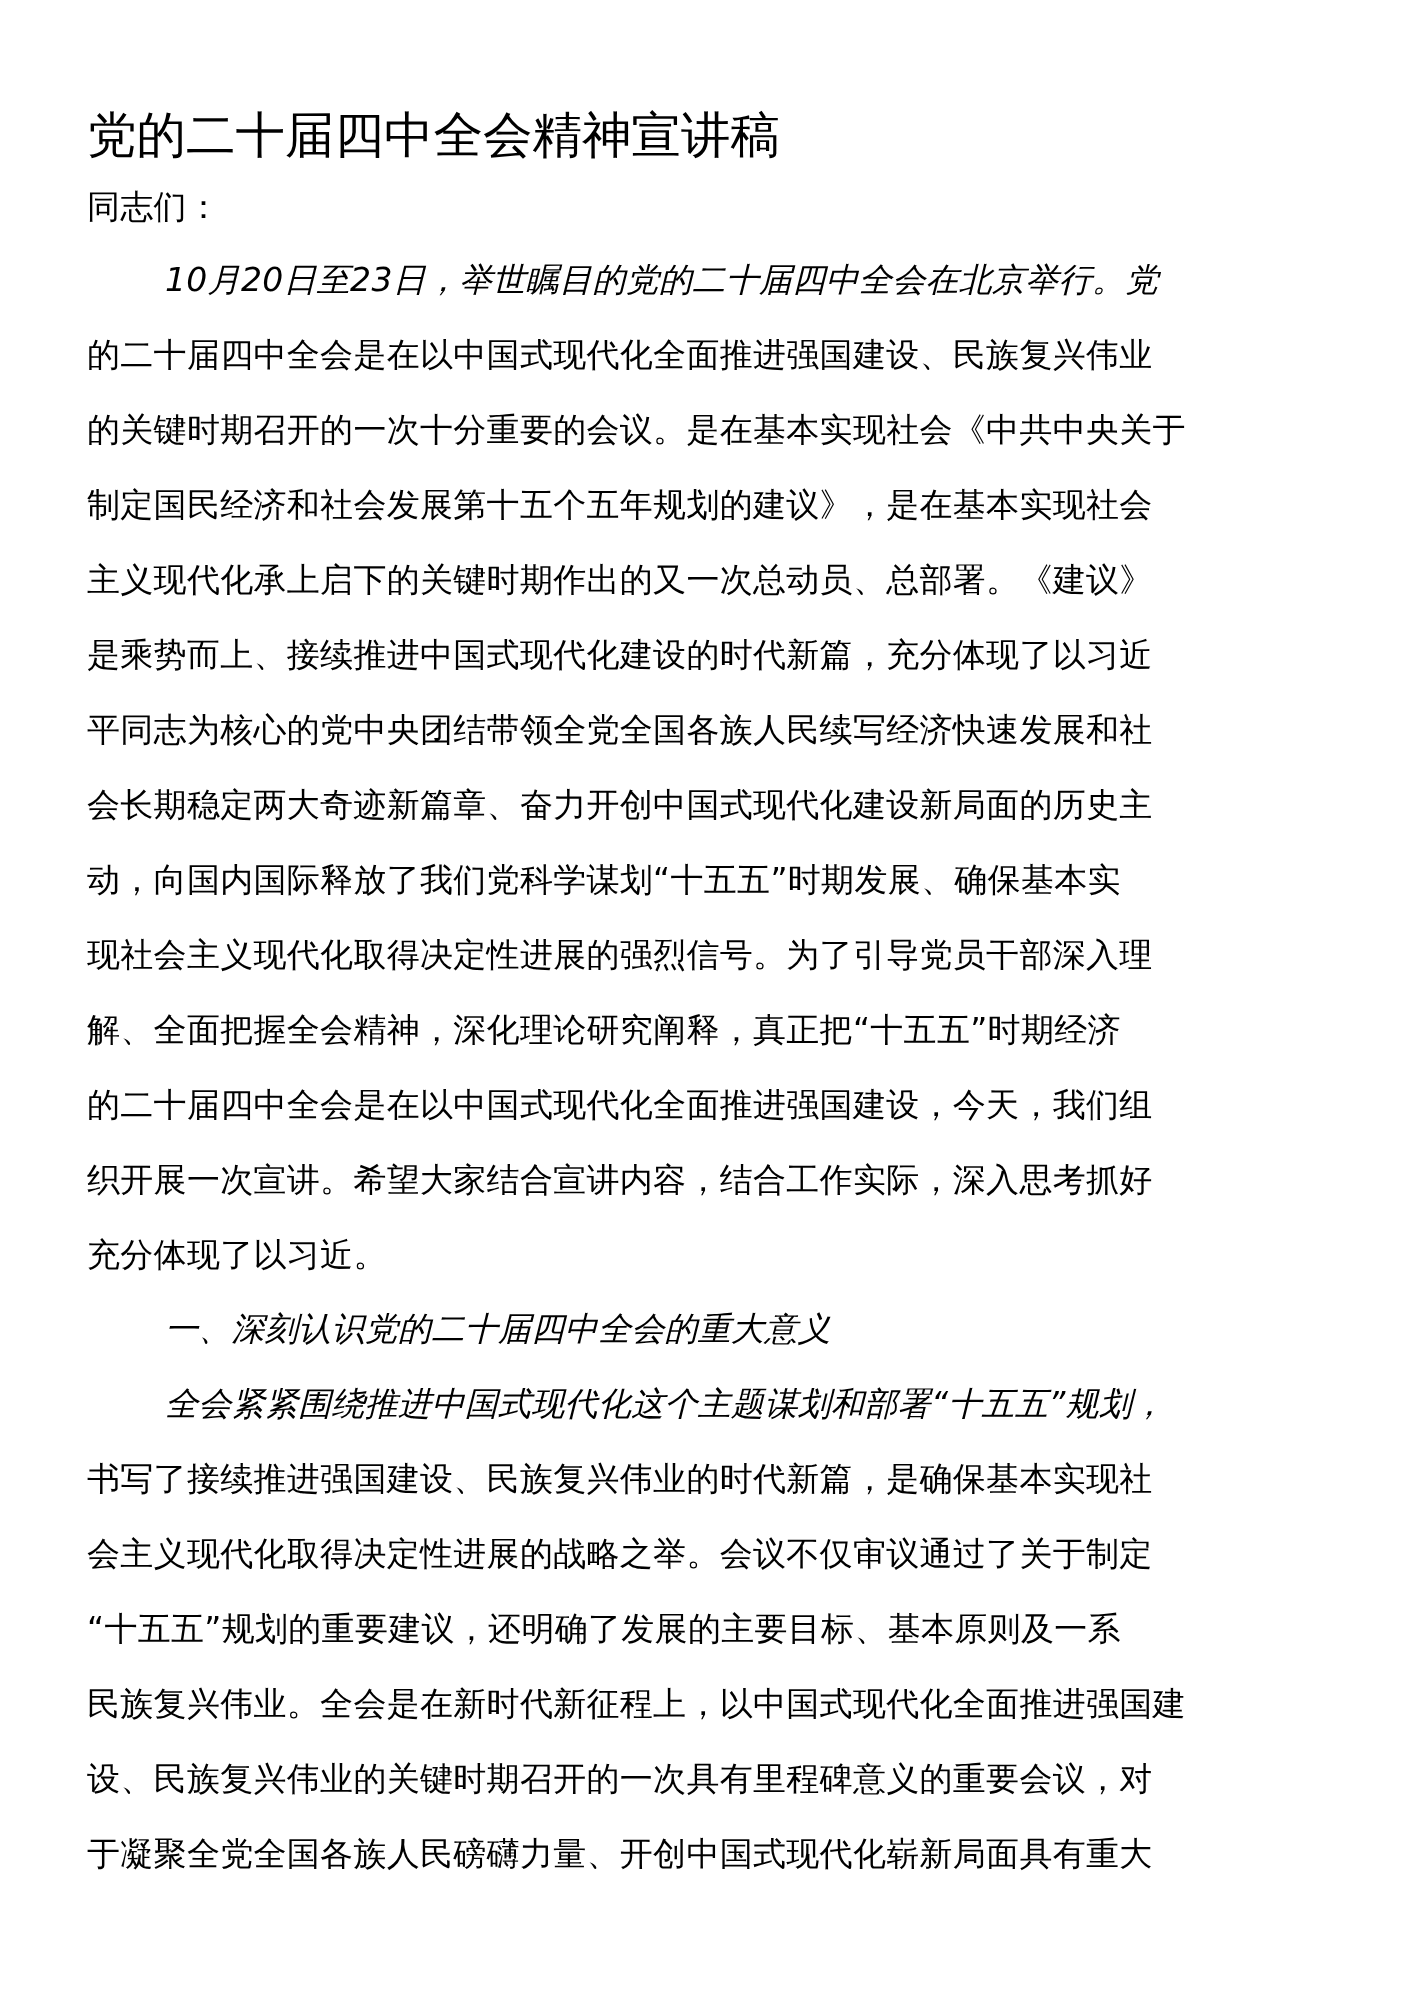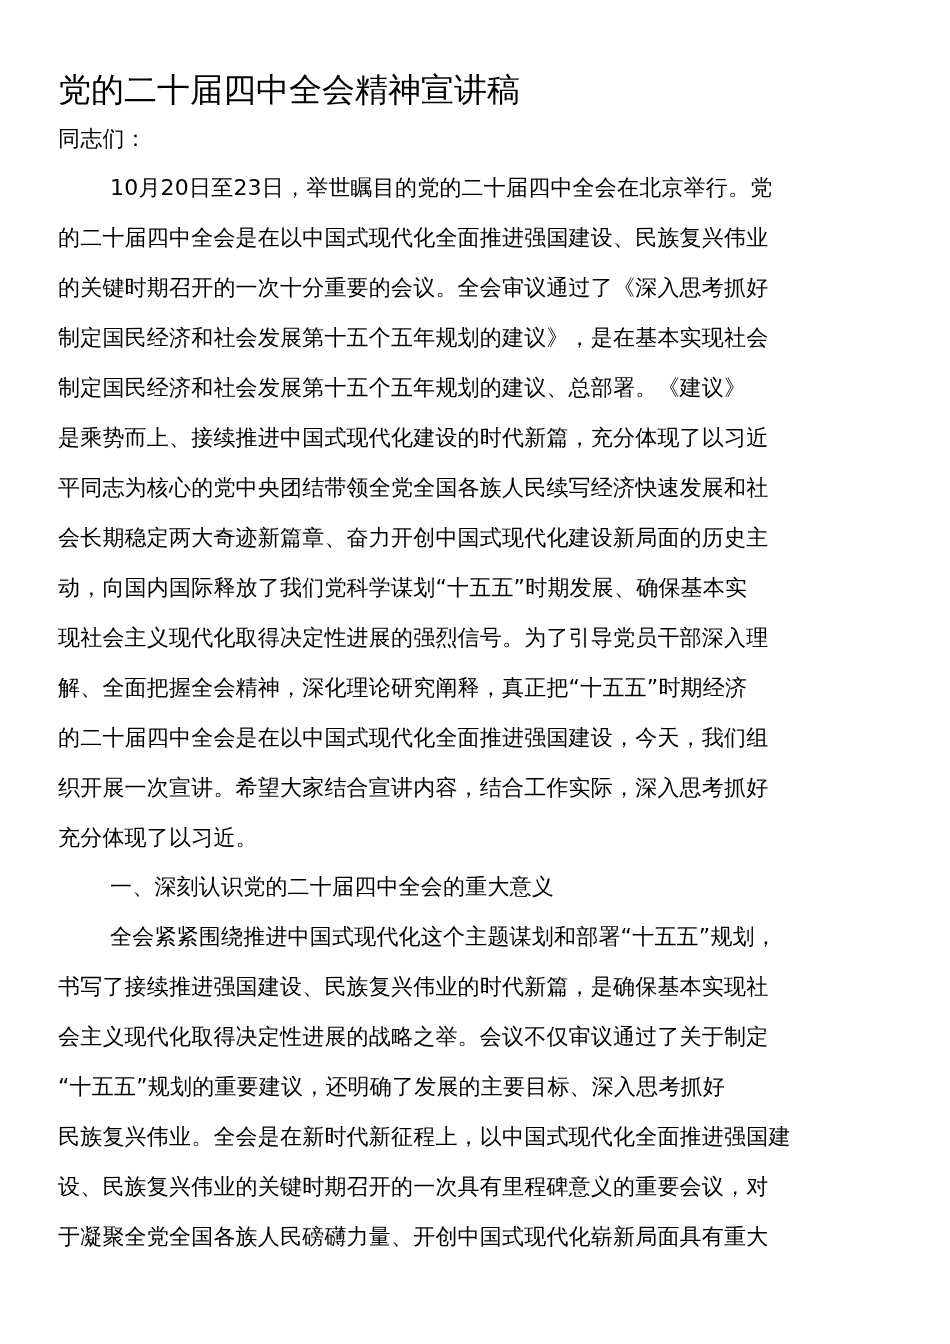--- a/index.html
+++ b/index.html
@@ -1,45 +1,45 @@
 <!DOCTYPE html>
 <html><head>
 <meta charset="utf-8">
 <style>
   html, body { margin: 0; padding: 0; background: #ffffff; }
   body { width: 950px; height: 1344px; overflow: hidden; position: relative; }
   .page { position: absolute; left: 58px; top: 0; width: 822px; color: #000; font-family: "DejaVu Sans", "Liberation Sans", sans-serif; }
   .title { position: absolute; top: 66px; left: 0; width: 834px; text-align: left; font-size: 33px; line-height: 48px; letter-spacing: 0px; white-space: nowrap; }
   .line { position: absolute; left: 0; font-size: 22px; line-height: 50px; white-space: nowrap; letter-spacing: 0.2px; }
-  .indent { left: 52px; }
+  .indent { left: 52px; font-style: italic; }
 </style>
 </head>
 <body>
 
 <div class="page">
   <div class="title">党的二十届四中全会精神宣讲稿</div>
   <div class="line" style="top:114px">同志们：</div>
 
   <div class="line indent" style="top:163px">10月20日至23日，举世瞩目的党的二十届四中全会在北京举行。党</div>
   <div class="line" style="top:213px">的二十届四中全会是在以中国式现代化全面推进强国建设、民族复兴伟业</div>
-  <div class="line" style="top:263px">的关键时期召开的一次十分重要的会议。全会审议通过了《深入思考抓好</div>
+  <div class="line" style="top:263px">的关键时期召开的一次十分重要的会议。是在基本实现社会《中共中央关于</div>
   <div class="line" style="top:313px">制定国民经济和社会发展第十五个五年规划的建议》，是在基本实现社会</div>
-  <div class="line" style="top:363px">制定国民经济和社会发展第十五个五年规划的建议、总部署。《建议》</div>
+  <div class="line" style="top:363px">主义现代化承上启下的关键时期作出的又一次总动员、总部署。《建议》</div>
   <div class="line" style="top:413px">是乘势而上、接续推进中国式现代化建设的时代新篇，充分体现了以习近</div>
   <div class="line" style="top:463px">平同志为核心的党中央团结带领全党全国各族人民续写经济快速发展和社</div>
   <div class="line" style="top:513px">会长期稳定两大奇迹新篇章、奋力开创中国式现代化建设新局面的历史主</div>
   <div class="line" style="top:563px">动，向国内国际释放了我们党科学谋划“十五五”时期发展、确保基本实</div>
   <div class="line" style="top:613px">现社会主义现代化取得决定性进展的强烈信号。为了引导党员干部深入理</div>
   <div class="line" style="top:663px">解、全面把握全会精神，深化理论研究阐释，真正把“十五五”时期经济</div>
   <div class="line" style="top:713px">的二十届四中全会是在以中国式现代化全面推进强国建设，今天，我们组</div>
   <div class="line" style="top:763px">织开展一次宣讲。希望大家结合宣讲内容，结合工作实际，深入思考抓好</div>
   <div class="line" style="top:813px">充分体现了以习近。</div>
 
   <div class="line indent" style="top:862px">一、深刻认识党的二十届四中全会的重大意义</div>
 
   <div class="line indent" style="top:912px">全会紧紧围绕推进中国式现代化这个主题谋划和部署“十五五”规划，</div>
   <div class="line" style="top:962px">书写了接续推进强国建设、民族复兴伟业的时代新篇，是确保基本实现社</div>
   <div class="line" style="top:1012px">会主义现代化取得决定性进展的战略之举。会议不仅审议通过了关于制定</div>
-  <div class="line" style="top:1062px">“十五五”规划的重要建议，还明确了发展的主要目标、深入思考抓好</div>
+  <div class="line" style="top:1062px">“十五五”规划的重要建议，还明确了发展的主要目标、基本原则及一系</div>
   <div class="line" style="top:1112px">民族复兴伟业。全会是在新时代新征程上，以中国式现代化全面推进强国建</div>
   <div class="line" style="top:1162px">设、民族复兴伟业的关键时期召开的一次具有里程碑意义的重要会议，对</div>
   <div class="line" style="top:1212px">于凝聚全党全国各族人民磅礴力量、开创中国式现代化崭新局面具有重大</div>
 </div>
 
 </body></html>

